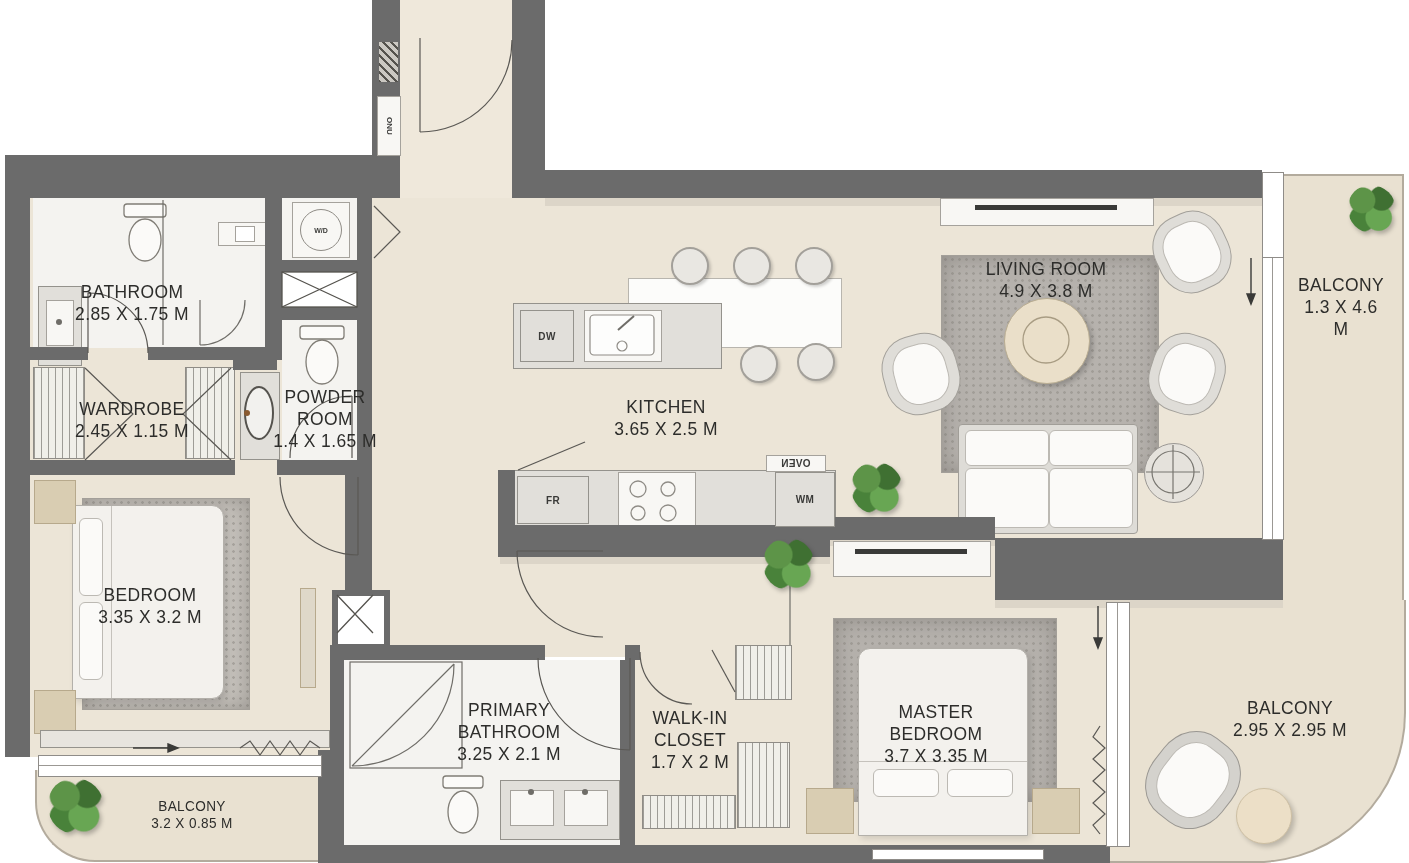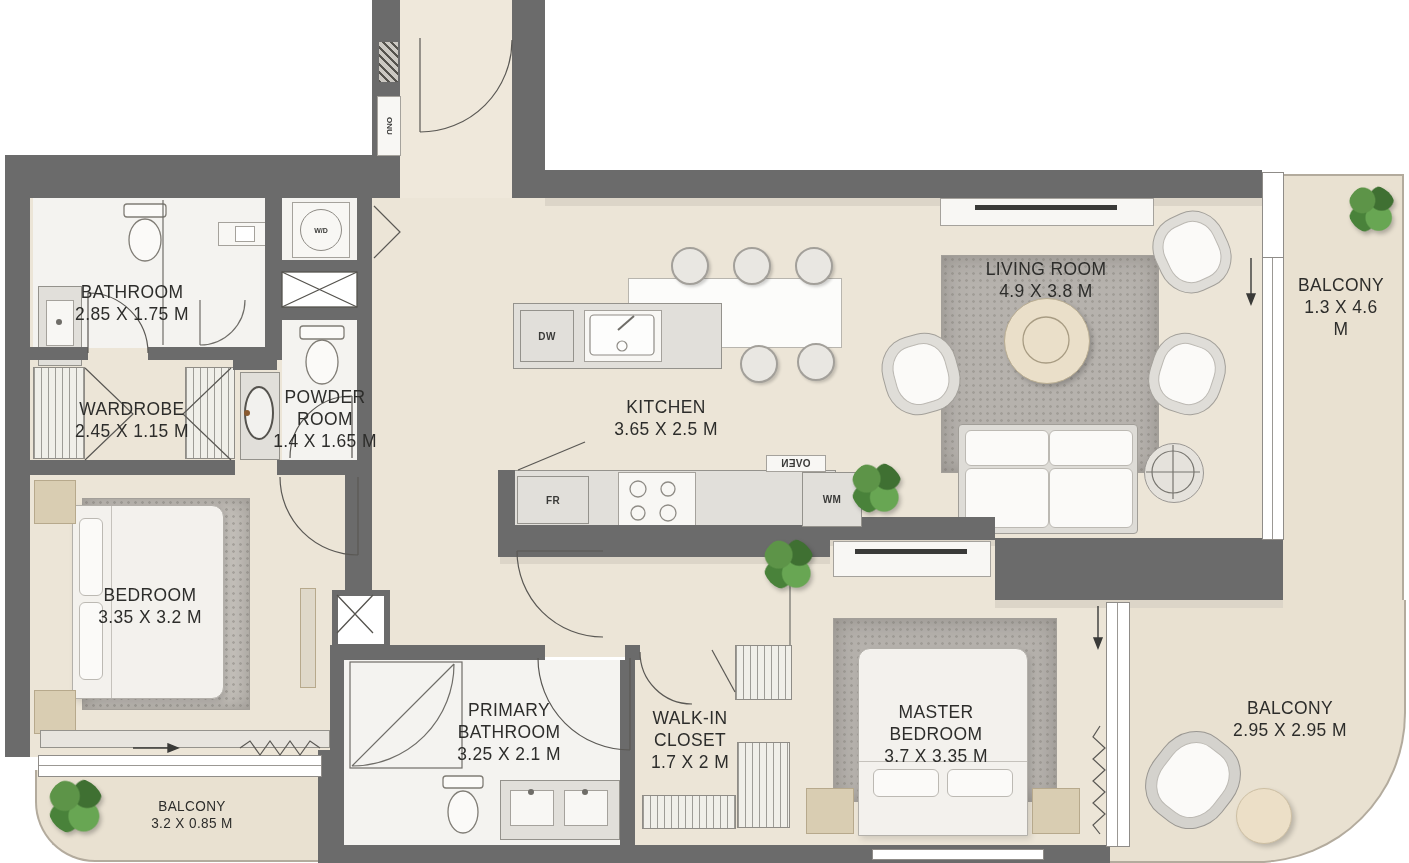--- a/index.html
+++ b/index.html
@@ -119,21 +119,21 @@
   <div class="furn" style="left:513px;top:303px;width:207px;height:64px"></div>
   <div class="furn applbl" style="left:520px;top:310px;width:52px;height:50px">
       <span>DW</span>
     </div>
   <div class="whitef" style="left:584px;top:310px;width:76px;height:50px"></div>
   <div class="furn" style="left:510px;top:470px;width:324px;height:57px"></div>
   <div class="furn applbl" style="left:517px;top:476px;width:70px;height:46px">
       <span>FR</span>
     </div>
   <div class="whitef" style="left:618px;top:472px;width:76px;height:53px"></div>
-  <div class="furn applbl" style="left:802px;top:472px;width:58px;height:53px">
+  <div class="furn applbl" style="left:775px;top:472px;width:58px;height:53px">
       <span>WM</span>
     </div>
   <div class="whitef applbl" style="left:766px;top:455px;width:58px;height:15px;z-index:4">
       <span class="mirrored">OVEN</span>
     </div>
   <div class="chair" style="left:671px;top:247px"></div>
   <div class="chair" style="left:733px;top:247px"></div>
   <div class="chair" style="left:795px;top:247px"></div>
   <div class="chair" style="left:740px;top:345px"></div>
   <div class="chair" style="left:797px;top:343px"></div>

